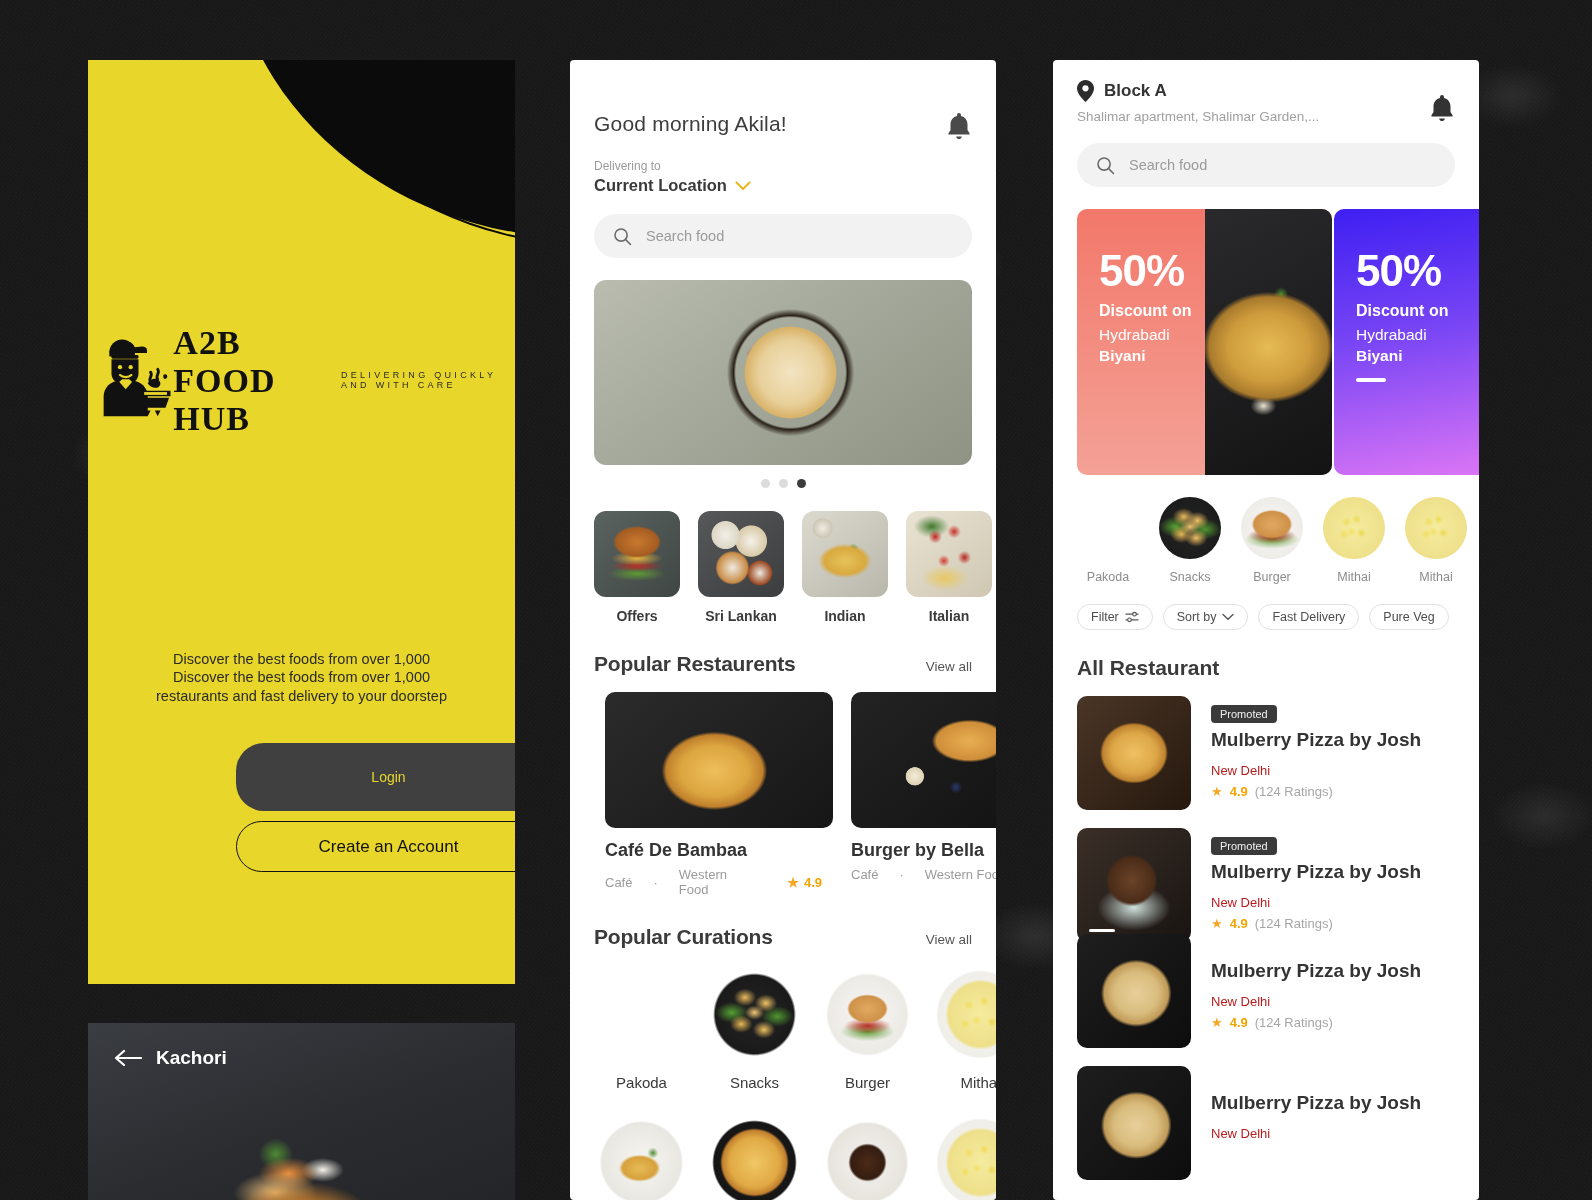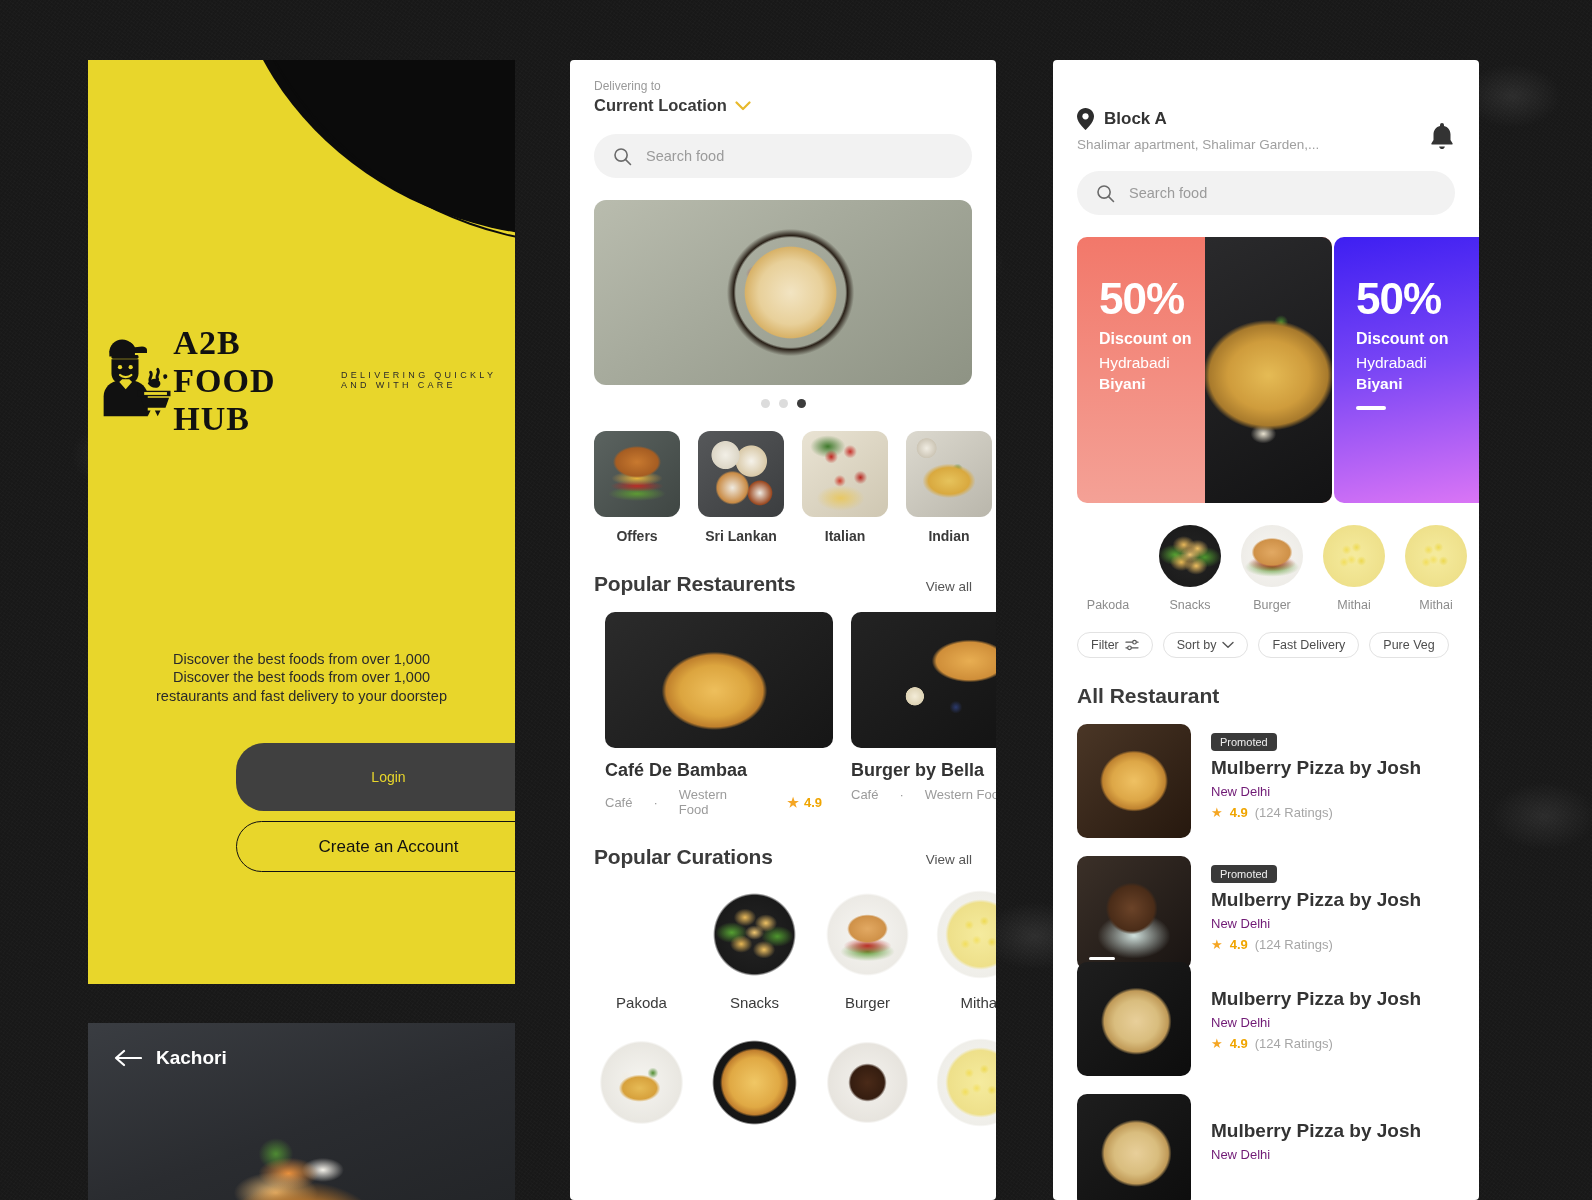--- a/index.html
+++ b/index.html
@@ -182,21 +182,21 @@
   .rest-meta { margin-top: 6px; display:flex; align-items:center; gap:21px; font-size: 13px; color:#9b9b9b; }
   .rest-rate { margin-left: 18px; display:flex; align-items:center; gap:5px; color:#f0a500; font-weight:700; font-size:13px; }
 
   #cur-strip { display:flex; gap:18px; padding: 18px 0 0 24px; overflow:hidden; }
   #cur-strip2 { display:flex; gap:18px; padding: 24px 0 0 24px; overflow:hidden; }
   .cur { width: 95px; flex:0 0 95px; }
   .cur-img { width: 95px; height: 95px; border-radius: 50%; }
   .cur-label { margin-top: 12px; text-align:center; font-size: 15px; color:#3a3a3a; }
 
   
-  #loc-row { display:flex; align-items:flex-start; justify-content:space-between; padding: 48px 24px 0; }
+  #loc-row { display:flex; align-items:flex-start; justify-content:space-between; padding: 20px 24px 0; }
   #loc-left { display:flex; flex-direction:column; }
   #loc-top { display:flex; align-items:center; gap:10px; }
   #loc-name { font-size: 17px; font-weight:700; color:#333; }
   #loc-sub { margin-top: 7px; font-size: 13.5px; color:#a0a0a0; }
 
   #promo-strip { display:flex; gap:2px; padding: 22px 0 0 24px; overflow:hidden; }
   .promo {
     flex:0 0 255px; width:255px; height: 266px; border-radius: 10px; overflow:hidden;
     position:relative; display:flex;
   }
@@ -224,21 +224,21 @@
 
   .rlist { padding: 16px 24px 0; }
   .rrow { display:flex; gap:20px; margin-bottom: 18px; position:relative; }
   .rthumb { width: 114px; height: 114px; flex:0 0 114px; border-radius: 10px; }
   .rbody { padding-top: 8px; }
   .badge {
     display:inline-block; background:#3a3a3a; color:#efefef;
     font-size: 11px; padding: 3px 9px; border-radius: 4px; margin-bottom: 6px;
   }
   .rname { font-size: 19px; font-weight:700; color:#333; }
-  .rcity { margin-top: 5px; font-size: 13px; color:#701a75; }
+  .rcity { margin-top: 12px; font-size: 13px; color:#b91c1c; }
   .rrate { margin-top: 6px; display:flex; align-items:center; gap:7px; font-size: 13px; }
   .rrate .val { color:#f0a500; font-weight:700; }
   .rrate .cnt { color:#a6a6a6; }
   .star { color:#f5a623; font-size: 13px; }
 
   
   .f-burger{background:
     radial-gradient(ellipse 30px 20px at 50% 36%,#c8792f 0%,#a65d22 70%,rgba(166,93,34,0) 80%),
     radial-gradient(ellipse 32px 9px at 50% 55%,#e8b23a 0%,rgba(232,178,58,0) 80%),
     radial-gradient(ellipse 33px 7px at 50% 64%,#bb2f26 0%,rgba(187,47,38,0) 80%),
@@ -405,20 +405,27 @@
   <div id="detail-topbar">
     <svg width="28" height="18" viewBox="0 0 28 18">
       <path d="M27 9H2M10 2L2 9l8 7" stroke="#fff" stroke-width="2.2" fill="none" stroke-linecap="round" stroke-linejoin="round"></path>
     </svg>
     <div id="detail-title">Kachori</div>
   </div>
 </div>
 
 <div class="panel" id="home">
 
+  <div id="greet-row">
+    <div id="greeting">Good morning Akila!</div>
+    <svg width="26" height="28" viewBox="0 0 26 28">
+      <path fill="#4a4a4a" d="M13 1a2 2 0 012 2v1c4 .9 6.5 4.3 6.5 8.4V18l2 3.2c.4.6 0 1.4-.8 1.4H3.3c-.8 0-1.2-.8-.8-1.4L4.5 18v-5.6C4.5 8.3 7 4.9 11 4V3a2 2 0 012-2z"></path>
+      <path fill="#4a4a4a" d="M10.2 24.4h5.6c0 1.5-1.3 2.6-2.8 2.6s-2.8-1.1-2.8-2.6z"></path>
+    </svg>
+  </div>
 
   <div id="deliver-label">Delivering to</div>
   <div id="deliver-row">
     <span id="deliver-value">Current Location</span>
     <svg width="16" height="10" viewBox="0 0 16 10">
       <path d="M1.5 1.5L8 8l6.5-6.5" stroke="#E8B92B" stroke-width="2.2" fill="none" stroke-linecap="round" stroke-linejoin="round"></path>
     </svg>
   </div>
 
   <div class="searchbar">
@@ -440,26 +447,26 @@
   <div id="cat-strip">
     <div class="cat">
       <div class="cat-img f-burger"></div>
       <div class="cat-label">Offers</div>
     </div>
     <div class="cat">
       <div class="cat-img f-srilankan"></div>
       <div class="cat-label">Sri Lankan</div>
     </div>
     <div class="cat">
+      <div class="cat-img f-indian"></div>
+      <div class="cat-label">Indian</div>
+    </div>
+    <div class="cat">
       <div class="cat-img f-italian"></div>
       <div class="cat-label">Italian</div>
-    </div>
-    <div class="cat">
-      <div class="cat-img f-indian"></div>
-      <div class="cat-label">Indian</div>
     </div>
   </div>
 
   <div class="sec-head">
     <div class="sec-title">Popular Restaurents</div>
     <div class="sec-link">View all</div>
   </div>
 
   <div id="rest-strip">
     <div class="rest-card">

